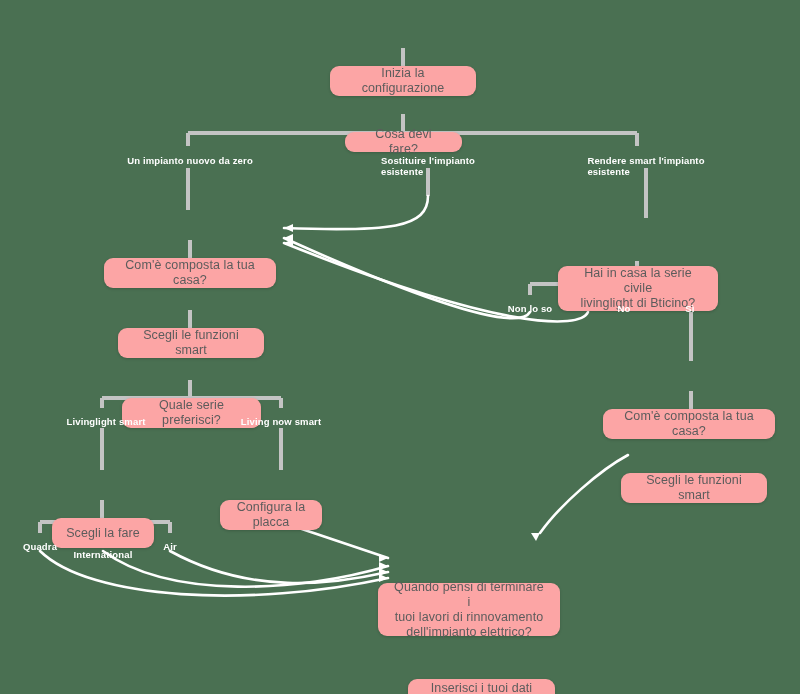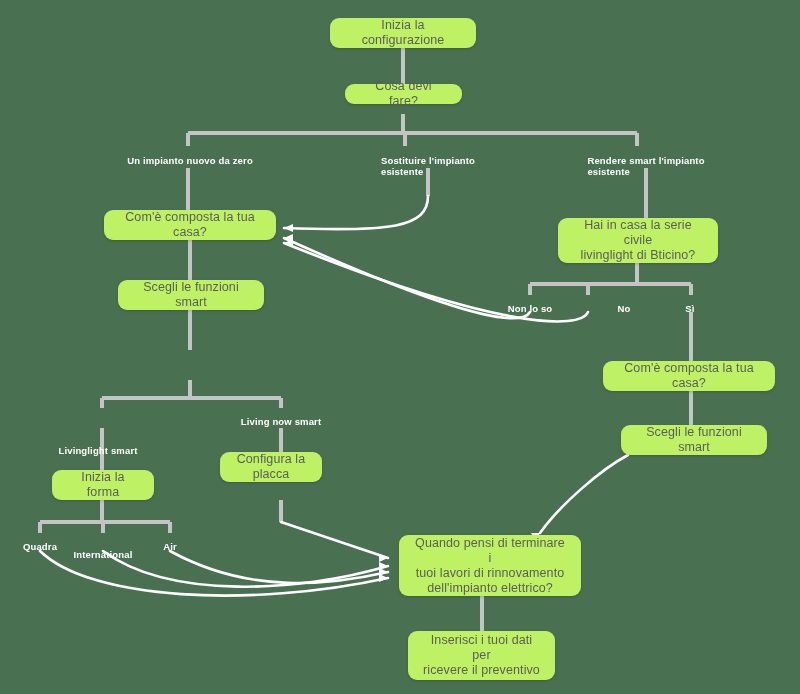--- a/index.html
+++ b/index.html
@@ -20,34 +20,35 @@
   }
   #edges {
     position: absolute;
     top: 0;
     left: 0;
     width: 800px;
     height: 694px;
   }
   .node {
     position: absolute;
-    background: #bef264;
+    background: #fca5a5;
     color: #5c5c5c;
     border-radius: 9px;
     box-shadow: 0 1px 3px rgba(0,0,0,0.18);
     display: flex;
     align-items: center;
     justify-content: center;
     text-align: center;
     font-size: 12.5px;
     line-height: 15px;
     padding: 7px 14px;
     box-sizing: border-box;
     white-space: pre-line;
     letter-spacing: 0.1px;
+    margin-top: 48px;
   }
   .edge-label {
     position: absolute;
     color: #ffffff;
     font-size: 9.5px;
     font-weight: bold;
     line-height: 11px;
     white-space: pre-line;
     letter-spacing: 0.15px;
     transform: translateX(-50%);
@@ -113,39 +114,40 @@
       <polygon points="388,566 379,562 379,570"></polygon>
       <polygon points="388,572 379,568 379,576"></polygon>
       <polygon points="388,558 379,554 379,562"></polygon>
     </g>
   </svg>
 
   <div class="node" style="left:330px; top:18px; width:146px; height:30px;">Inizia la configurazione</div>
   <div class="node" style="left:345px; top:84px; width:117px; height:20px;">Cosa devi fare?</div>
   <div class="node" style="left:104px; top:210px; width:172px; height:30px;">Com'è composta la tua casa?</div>
   <div class="node" style="left:118px; top:280px; width:146px; height:30px;">Scegli le funzioni smart</div>
-  <div class="node" style="left:52px; top:470px; width:102px; height:30px;">Inizia la forma</div>
+  <div class="node" style="left:122px; top:350px; width:139px; height:30px;">Quale serie preferisci?</div>
+  <div class="node" style="left:52px; top:470px; width:102px; height:30px;">Scegli la fare</div>
   <div class="node" style="left:220px; top:452px; width:102px; height:30px;">Configura la placca</div>
   <div class="node" style="left:558px; top:218px; width:160px; height:45px;">Hai in casa la serie civile
 livinglight di Bticino?</div>
   <div class="node" style="left:603px; top:361px; width:172px; height:30px;">Com'è composta la tua casa?</div>
   <div class="node" style="left:621px; top:425px; width:146px; height:30px;">Scegli le funzioni smart</div>
-  <div class="node" style="left:399px; top:535px; width:182px; height:61px;">Quando pensi di terminare i
+  <div class="node" style="left:378px; top:535px; width:182px; height:53px;">Quando pensi di terminare i
 tuoi lavori di rinnovamento
 dell'impianto elettrico?</div>
   <div class="node" style="left:408px; top:631px; width:147px; height:49px;">Inserisci i tuoi dati per
 ricevere il preventivo</div>
 
   <div class="edge-label" style="left:190px; top:155px;">Un impianto nuovo da zero</div>
   <div class="edge-label" style="left:428px; top:155px;">Sostituire l'impianto
 esistente</div>
   <div class="edge-label" style="left:646px; top:155px;">Rendere smart l'impianto
 esistente</div>
   <div class="edge-label" style="left:530px; top:303px;">Non lo so</div>
   <div class="edge-label" style="left:588px; top:303px;margin-left:36px;">No</div>
   <div class="edge-label" style="left:658px; top:303px;margin-left:32px;">Sì</div>
-  <div class="edge-label" style="left:98px; top:416px;margin-top:29px;">Livinglight smart</div>
+  <div class="edge-label" style="left:106px; top:416px;">Livinglight smart</div>
   <div class="edge-label" style="left:281px; top:416px;">Living now smart</div>
   <div class="edge-label" style="left:40px; top:541px;">Quadra</div>
   <div class="edge-label" style="left:103px; top:549px;">International</div>
   <div class="edge-label" style="left:170px; top:541px;">Air</div>
 
 </div>
 
 </body></html>

